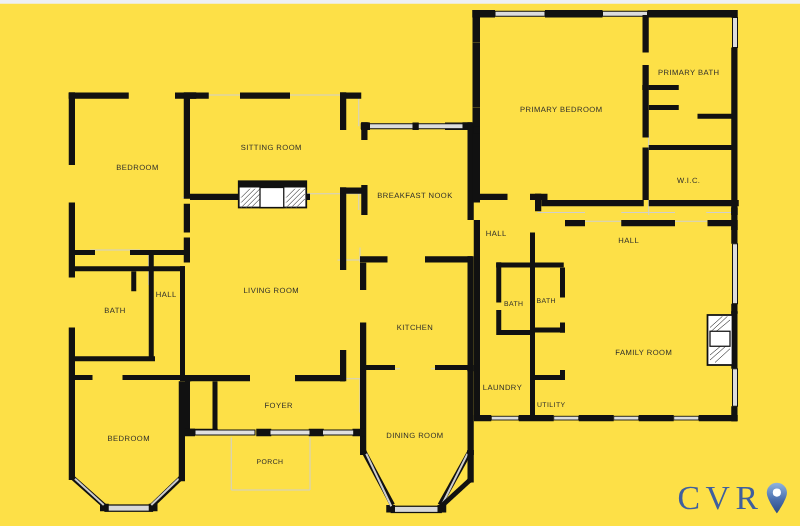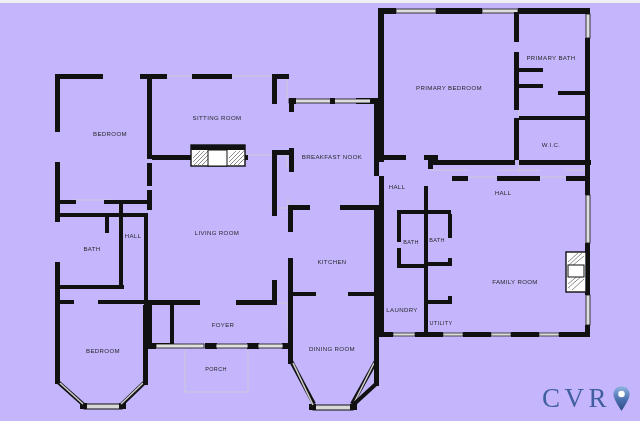--- a/index.html
+++ b/index.html
@@ -8,21 +8,21 @@
     padding: 0;
     background: #ffffff;
   }
   body {
     font-family: "Liberation Sans", sans-serif;
   }
   #plan-viewport {
     position: relative;
     width: 640px;
     height: 421px;
-    background: #c4b5fd;
+    background: #fde047;
     overflow: hidden;
   }
   #plan-svg {
     position: absolute;
     left: 0;
     top: 0;
     width: 640px;
     height: 421px;
     display: block;
   }

